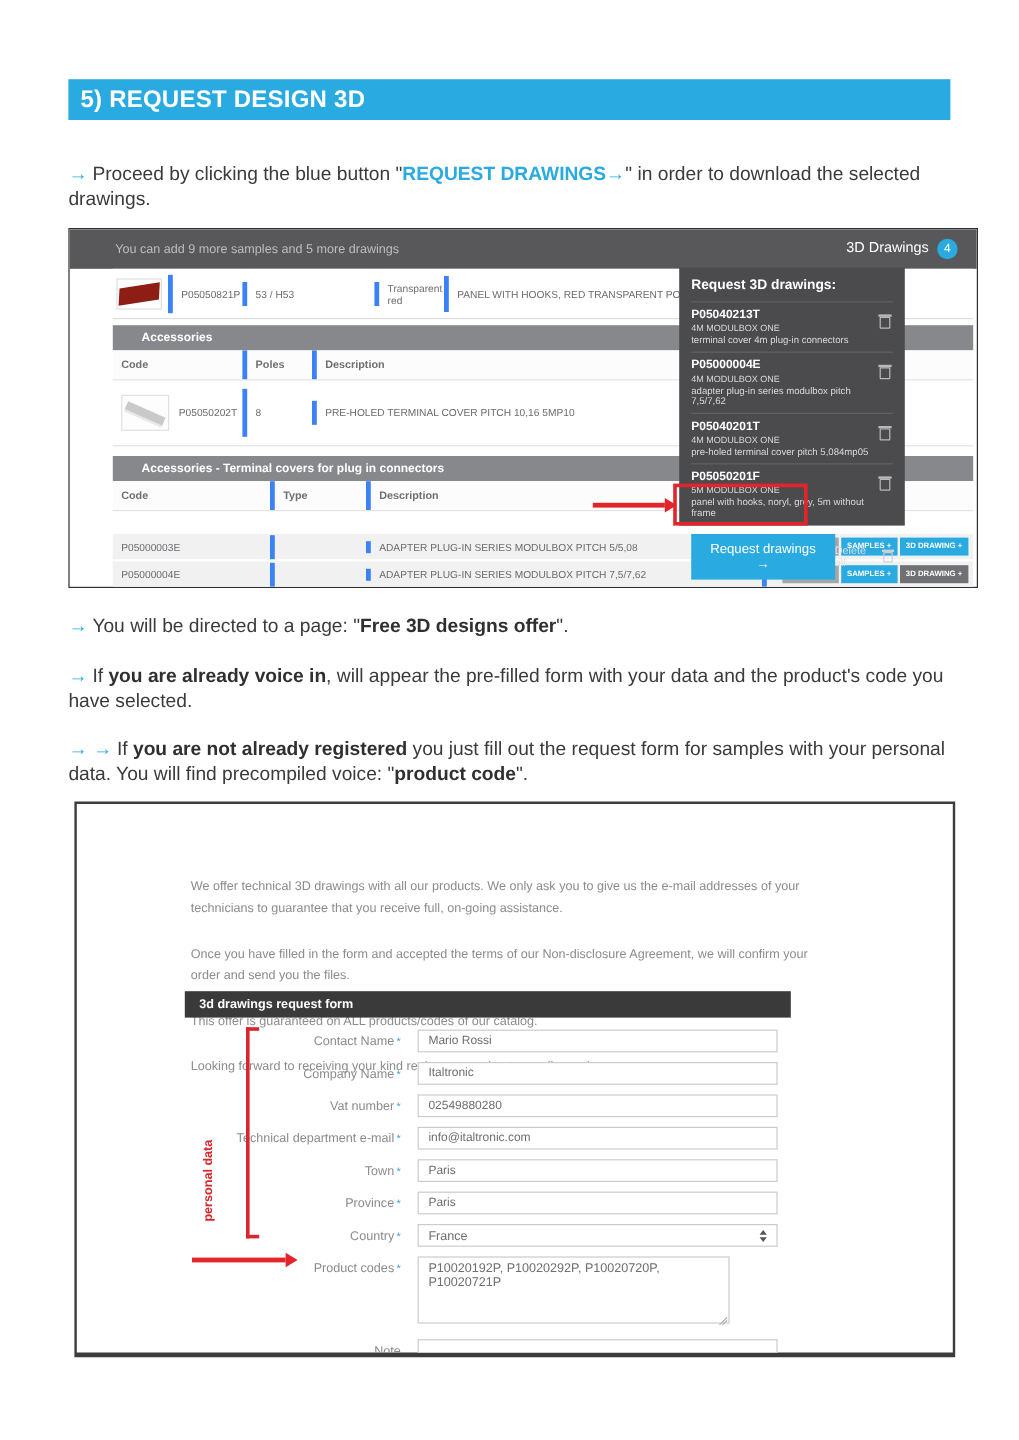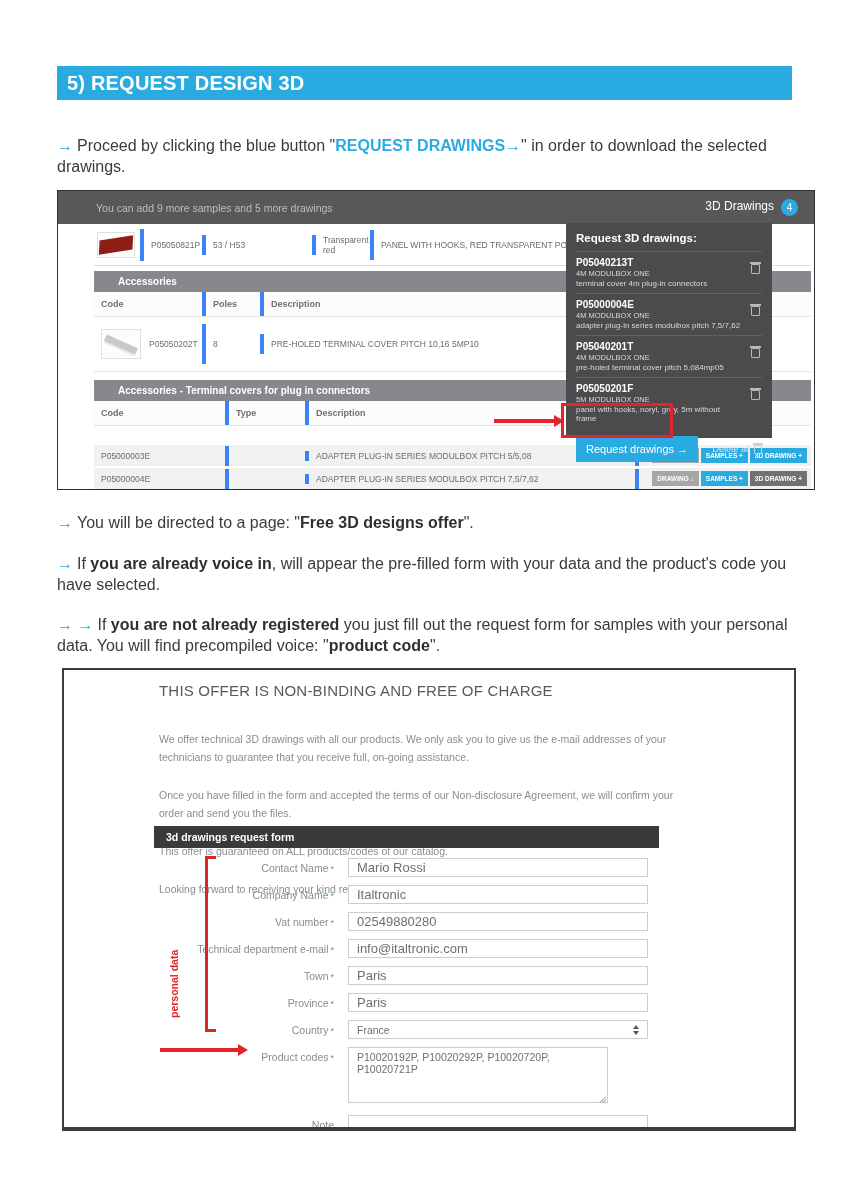--- a/index.html
+++ b/index.html
@@ -44,21 +44,21 @@
   .tbl-row { display:grid; align-items:center; border-bottom:2px solid #fff; }
   .code-flex { display:flex; align-items:center; gap:8px; }
 
   .row-btns { display:flex; gap:2px; justify-content:flex-end; padding-right:4px; }
   .chip { font-size:6.5px; font-weight:bold; color:#fff; padding:4px 5px; white-space:nowrap; position:relative; }
   .chip.gray { background:#a5a6a8; }
   .chip.blue { background:#29abe2; }
   .chip.dark { background:#707174; }
 
   
-  .panel { position:absolute; left:508px; top:32px; width:206px; height:215px; background:#4b4b4d; z-index:5;
+  .panel { position:absolute; left:508px; top:32px; width:188px; height:215px; background:#4b4b4d; z-index:5;
            padding:9px 10px 0 10px; }
   .panel-title { color:#fff; font-size:11.5px; font-weight:bold; padding-bottom:7px; border-bottom:1px solid #616163; }
   .p-item { position:relative; padding:5px 20px 5px 0; border-bottom:1px solid #616163; }
   .p-item .c { color:#fff; font-size:10px; font-weight:bold; }
   .p-item .l2 { color:#d9d9da; font-size:7.5px; margin-top:1px; }
   .p-item .l3 { color:#d9d9da; font-size:8px; margin-top:1px; }
   .trash { position:absolute; right:2px; top:12px; width:9px; height:10px; border:1px solid #b9b9ba; border-radius:1px; }
   .trash:before { content:''; position:absolute; left:-2px; right:-2px; top:-3px; height:2px; background:#b9b9ba; }
   .panel-footer { display:flex; align-items:center; justify-content:space-between; margin-top:8px; }
   .req-btn { background:#29abe2; color:#fff; font-size:11px; border:none; padding:7px 10px; cursor:pointer; }
@@ -80,21 +80,21 @@
   .offer-paras { position:absolute; left:95px; top:40px; width:540px; }
   .offer-paras p { font-size:10.5px; color:#8b8c8e; line-height:18px; margin-bottom:9px;margin-top:20px; }
 
   .form-box { position:absolute; left:90px; top:156px; width:505px; }
   .form-title { height:22px; background:#3a3a3a; color:#fff; font-size:10.5px; font-weight:bold;
                 display:flex; align-items:center; padding-left:12px; }
   .form-body { padding:10px 0 0 12px; }
   .f-row { display:flex; margin-bottom:8px; }
   .f-label { width:182px; text-align:right; padding-right:14px; font-size:10.5px; color:#8a8b8d; padding-top:4px; }
   .req { color:#3ba0cf; margin-left:2px; font-size:9px; }
-  .f-input { width:300px; height:19px; border:1px solid #ccc; font-size:13px; color:#6e6f71;
+  .f-input { width:300px; height:19px; border:1px solid #ccc; font-size:10px; color:#6e6f71;
              padding:0 8px; font-family:"Liberation Sans", sans-serif; background:#fff; }
   .f-select { width:300px; height:19px; border:1px solid #ccc; font-size:10.5px; color:#6e6f71;
               padding:0 8px; display:flex; align-items:center; justify-content:space-between; background:#fff; }
   .stepper { display:flex; flex-direction:column; gap:2px; align-items:center; }
   .stepper i { width:0; height:0; border-left:3px solid transparent; border-right:3px solid transparent; }
   .stepper .up { border-bottom:4px solid #555; } .stepper .dn { border-top:4px solid #555; }
   .f-textarea { width:260px; height:56px; border:1px solid #ccc; font-size:10.5px; color:#6e6f71;
                 padding:3px 8px; resize:none; font-family:"Liberation Sans", sans-serif; position:relative; }
   .ta-wrap { position:relative; }
   .ta-wrap:after { content:''; position:absolute; right:2px; bottom:4px; width:7px; height:7px;
@@ -254,21 +254,20 @@
 
 <div class="doc-text" style="top:553px;">
   <span class="arrow">→</span><span>If </span><b>you are already voice in</b><span>, will appear the pre-filled form with your data and the product's code you have selected.</span>
 </div>
 
 <div class="doc-text" style="top:614px;">
   <span class="arrow">→ →</span><span>If </span><b>you are not already registered</b><span> you just fill out the request form for samples with your personal data. You will find precompiled voice: "</span><b>product code</b><span>".</span>
 </div>
 
 <div class="shot2">
-  <h2 class="offer-head">THIS OFFER IS NON-BINDING AND FREE OF CHARGE</h2>
   <div class="offer-paras">
     <p>We offer technical 3D drawings with all our products. We only ask you to give us the e-mail addresses of your technicians to guarantee that you receive full, on-going assistance.</p>
     <p style="margin-bottom:1px;">Once you have filled in the form and accepted the terms of our Non-disclosure Agreement, we will confirm your order and send you the files.</p>
     <p>This offer is guaranteed on ALL products/codes of our catalog.</p>
     <p>Looking forward to receiving your kind reply, we remain at your disposal.</p>
   </div>
 
   <div class="form-box">
     <div class="form-title">3d drawings request form</div>
     <div class="form-body">

